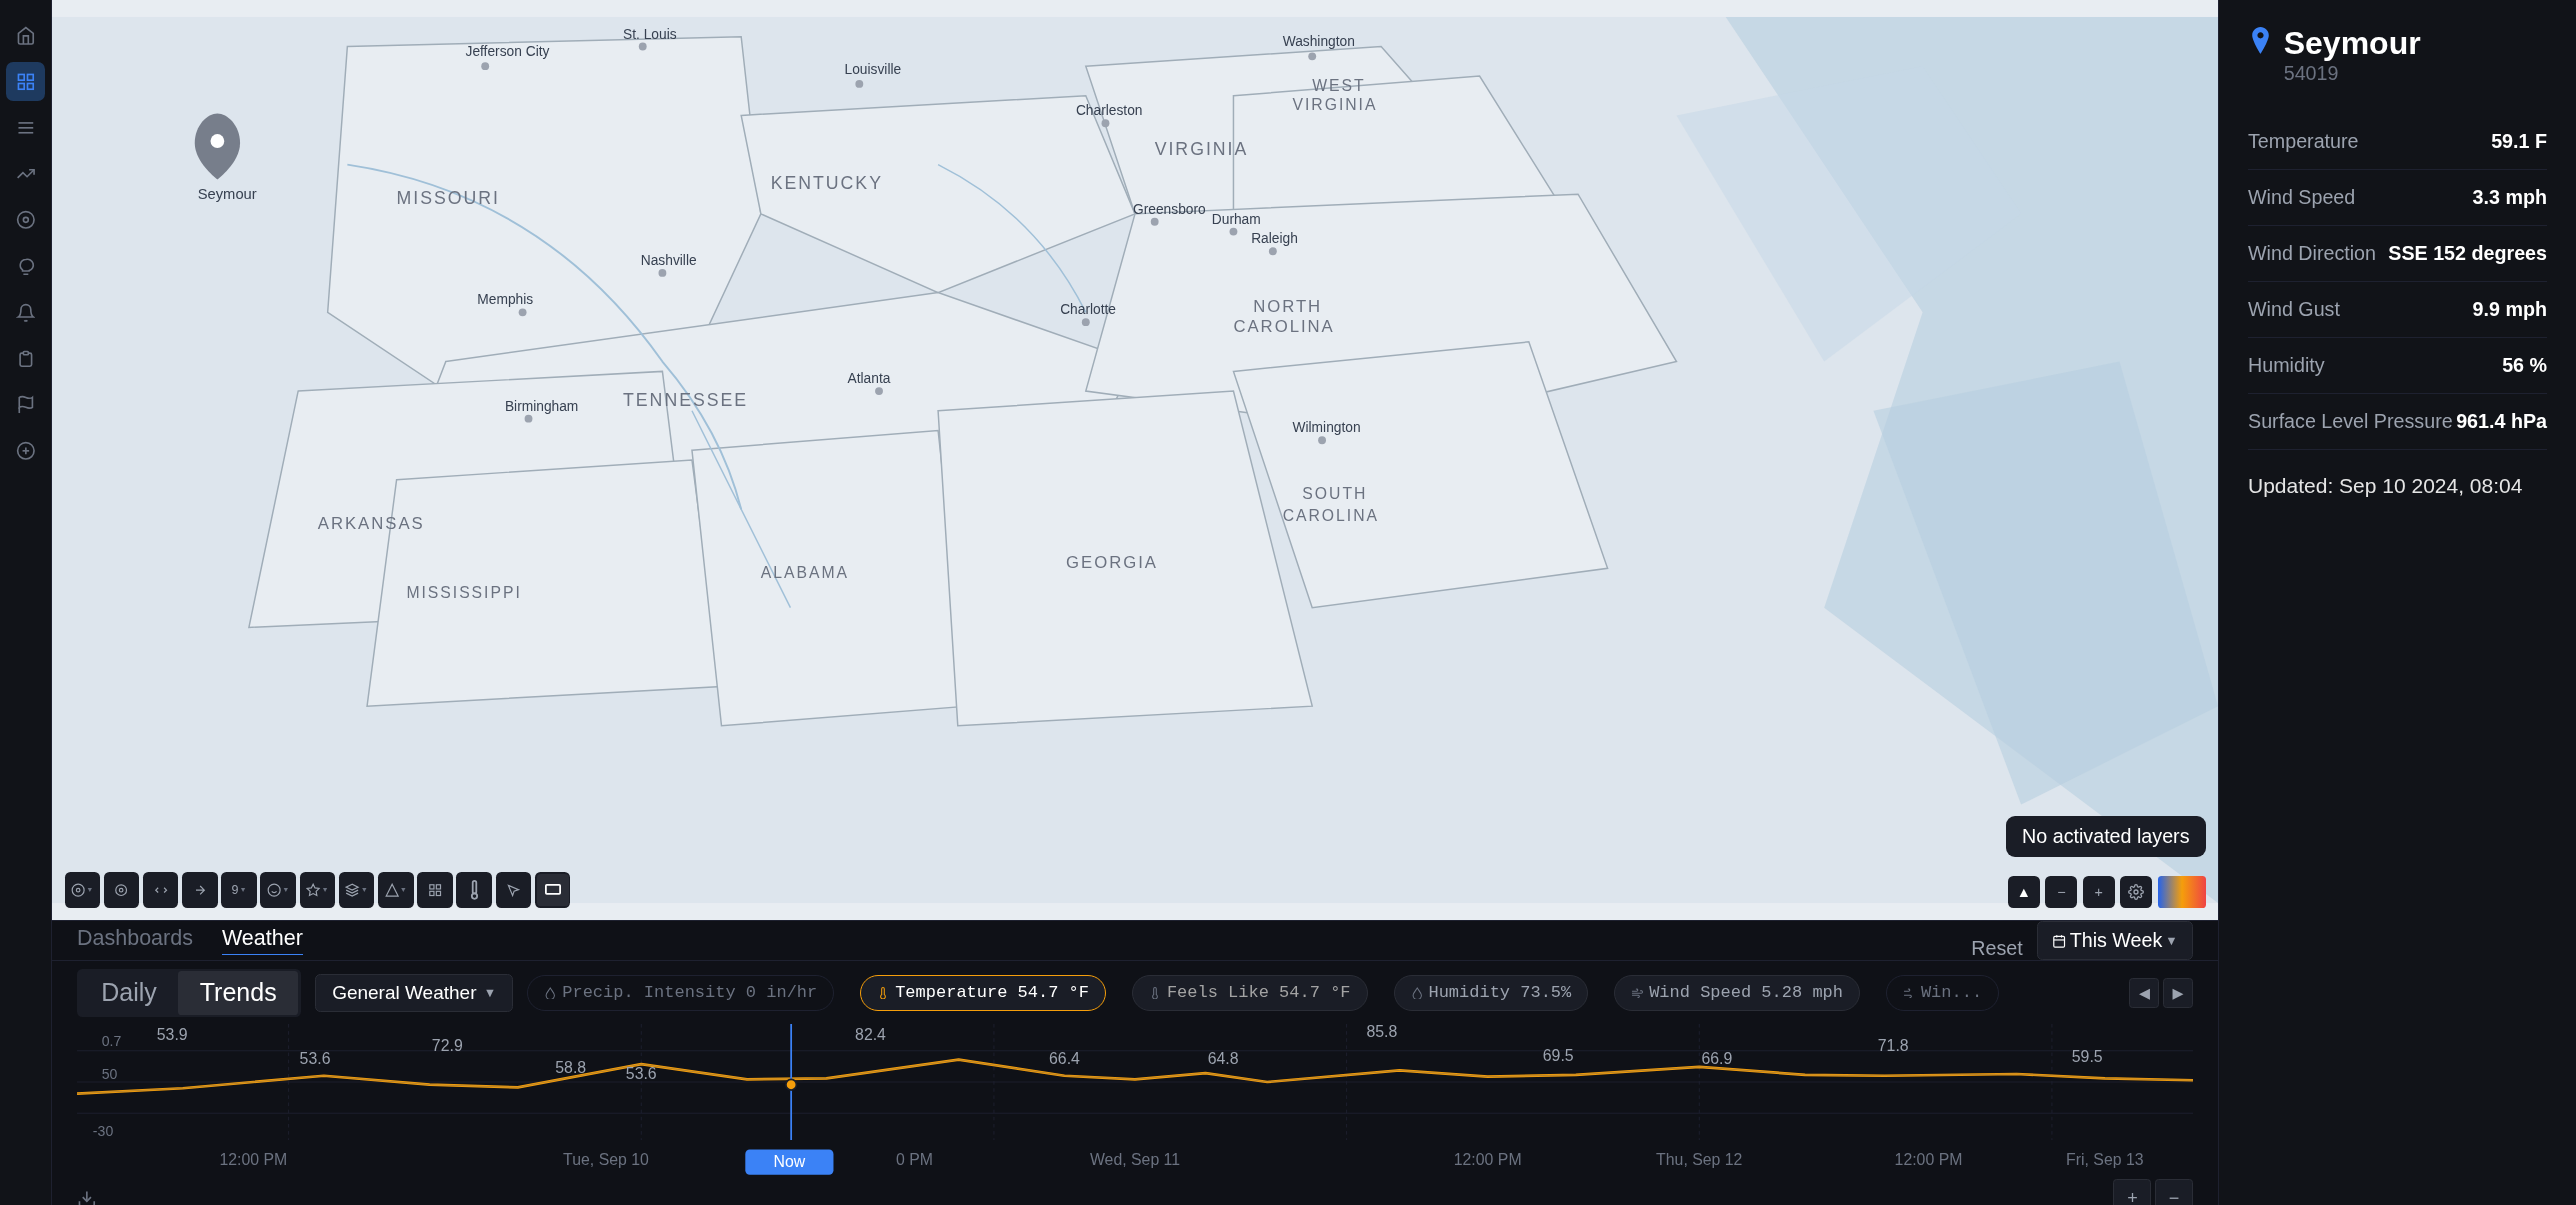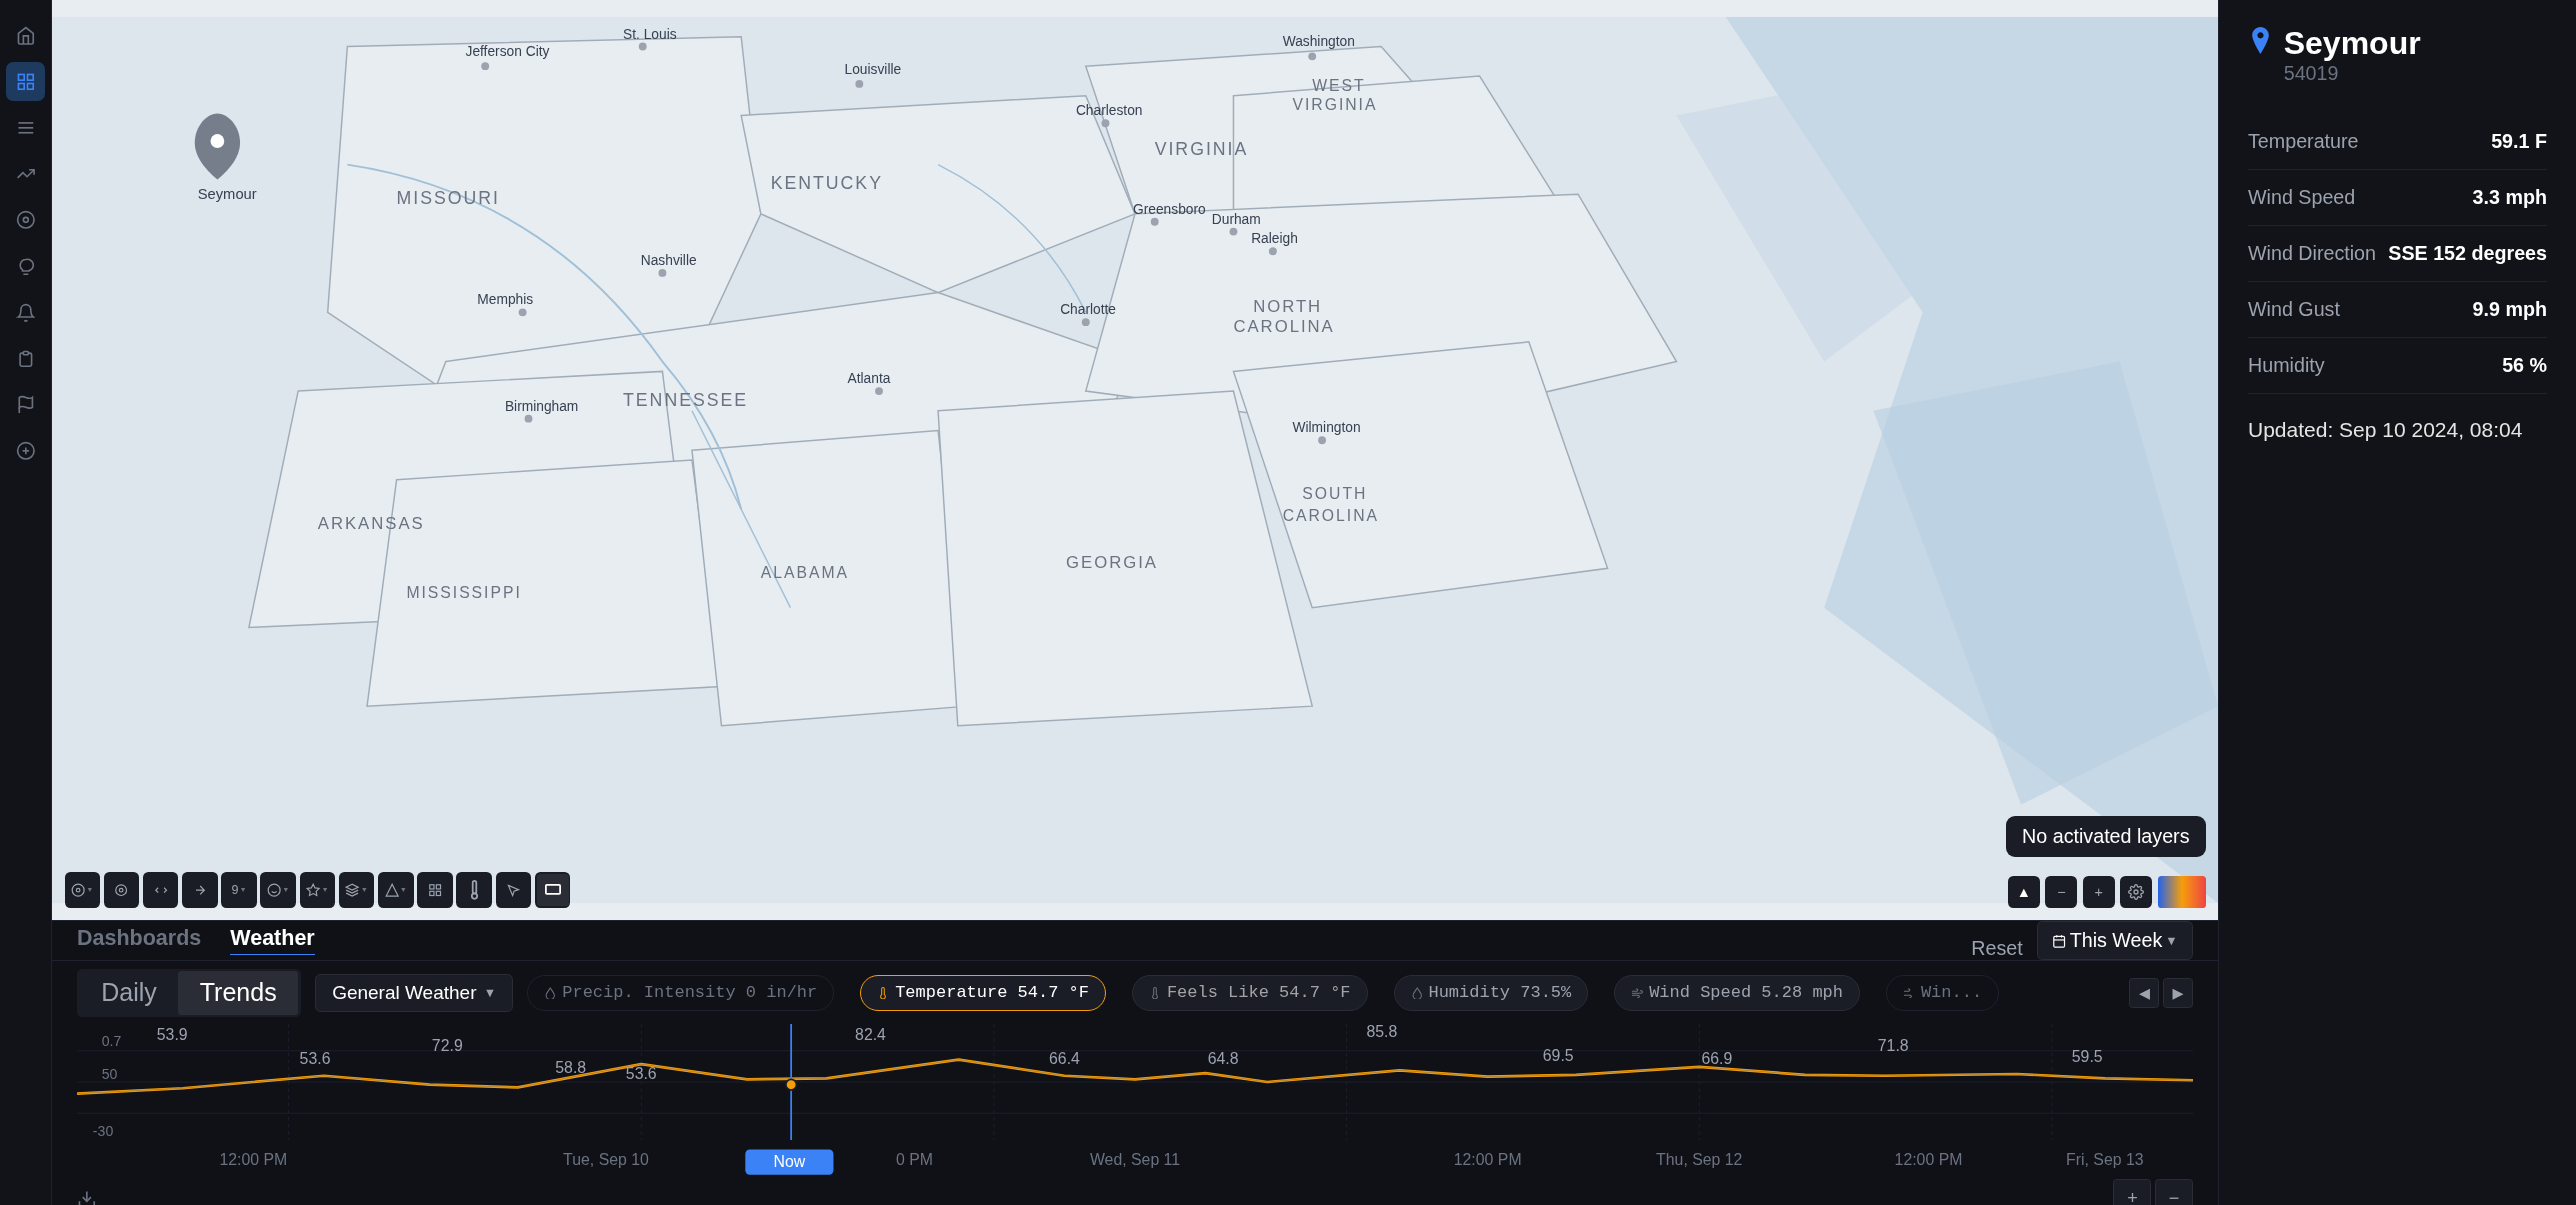--- a/index.html
+++ b/index.html
@@ -158,21 +158,20 @@
       align-items: center;
       padding: 0 25px;
       height: 54px;
       border-bottom: 0.9px solid #1e2130;
       justify-content: space-between;
     }
     .panel-tabs-left {
       display: flex;
       gap: 29px;
       align-items: center;
-      font-weight: bold;
     }
     .tab-item {
       font-size: 21.5px;
       color: #6b7280;
       cursor: pointer;
       padding-bottom: 3.6px;
     }
     .tab-item.active {
       color: #fff;
       border-bottom: 1.8px solid #3b82f6;
@@ -861,16 +860,20 @@
     <span class="weather-value">SSE 152 degrees</span>
   </div>
   <div class="weather-row">
     <span class="weather-label">Wind Gust</span>
     <span class="weather-value">9.9 mph</span>
   </div>
   <div class="weather-row">
     <span class="weather-label">Humidity</span>
     <span class="weather-value">56 %</span>
   </div>
+  <div class="weather-row">
+    <span class="weather-label">Surface Level Pressure</span>
+    <span class="weather-value">961.4 hPa</span>
+  </div>
 
   <div class="updated-text">Updated: Sep 10 2024, 08:04</div>
 </div>
 
 
 </body></html>

